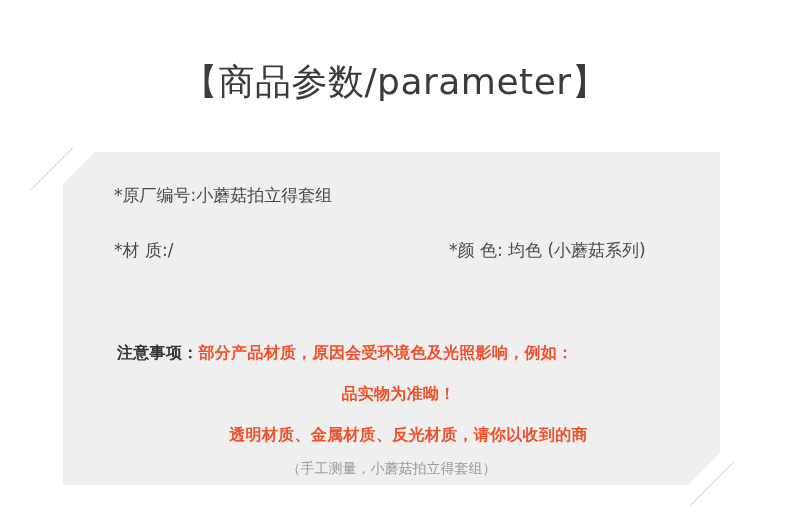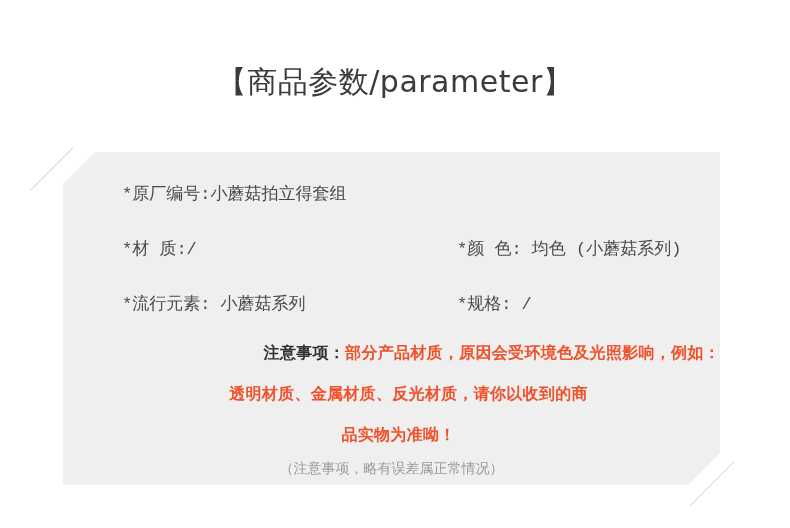--- a/index.html
+++ b/index.html
@@ -19,21 +19,21 @@
     background: #ffffff;
   }
 
   
   .title {
     position: absolute;
     left: 0;
     top: 62px;
     width: 790px;
     text-align: center;
-    font-size: 30px;
+    font-size: 36px;
     line-height: 40px;
     color: #3b3b3b;
     letter-spacing: 0.5px;
     font-weight: 400;
     white-space: nowrap;
   }
 
   
   .deco-line {
     position: absolute;
@@ -62,24 +62,23 @@
     width: 657px;
     height: 333px;
     background: #efefef;
     -webkit-clip-path: polygon(32px 0, 100% 0, 100% calc(100% - 32px), calc(100% - 32px) 100%, 0 100%, 0 32px);
     clip-path: polygon(32px 0, 100% 0, 100% calc(100% - 32px), calc(100% - 32px) 100%, 0 100%, 0 32px);
   }
 
   
   .spec-rows {
     position: absolute;
-    left: 12px;
+    left: 4px;
     top: 24px;
     width: 100%;
-    font-family: Liberation Mono, monospace;
   }
   .spec-row {
     position: relative;
     height: 55px;
   }
   .spec-cell {
     position: absolute;
     font-size: 17px;
     line-height: 24px;
     color: #4a4a4a;
@@ -99,22 +98,22 @@
   }
   .notice-line {
     font-size: 16px;
     line-height: 41px;
     color: #f0502a;
     font-weight: 700;
     letter-spacing: 0.3px;
     white-space: nowrap;
   }
   .notice-line.first {
-    text-align: right;
-    padding-left: 38px;
+    text-align: left;
+    padding-left: 54px;
   }
   .notice-label {
     color: #333333;
     font-weight: 700;
   }
   .notice-line.indent-2 { padding-left: 34px; }
   .notice-line.indent-3 { padding-left: 14px; }
 
   .measure-note {
     margin-top: 2px;
@@ -140,38 +139,34 @@
 
       <div class="spec-row">
         <div class="spec-cell left">*原厂编号:小蘑菇拍立得套组</div>
       </div>
 
       <div class="spec-row">
         <div class="spec-cell left">*材 质:/</div>
         <div class="spec-cell right">*颜 色: 均色 (小蘑菇系列)</div>
       </div>
 
-      <div class="spec-row">
-        <div class="spec-cell left">*流行元素: 小蘑菇系列</div>
-        <div class="spec-cell right">*规格: /</div>
-      </div>
 
     </div>
 
     <div class="notice">
 
       <div class="notice-line first">
         <span class="notice-label">注意事项：</span><span>部分产品材质，原因会受环境色及光照影响，例如：</span>
       </div>
 
+      <div class="notice-line indent-3">品实物为准呦！</div>
+
       <div class="notice-line indent-2">透明材质、金属材质、反光材质，请你以收到的商</div>
 
-      <div class="notice-line indent-3">品实物为准呦！</div>
-
-      <div class="measure-note">（注意事项，略有误差属正常情况）</div>
+      <div class="measure-note">（手工测量，小蘑菇拍立得套组）</div>
 
     </div>
 
   </div>
 
   <div class="deco-line deco-line-br"></div>
 
 </div>
 
 </body></html>

